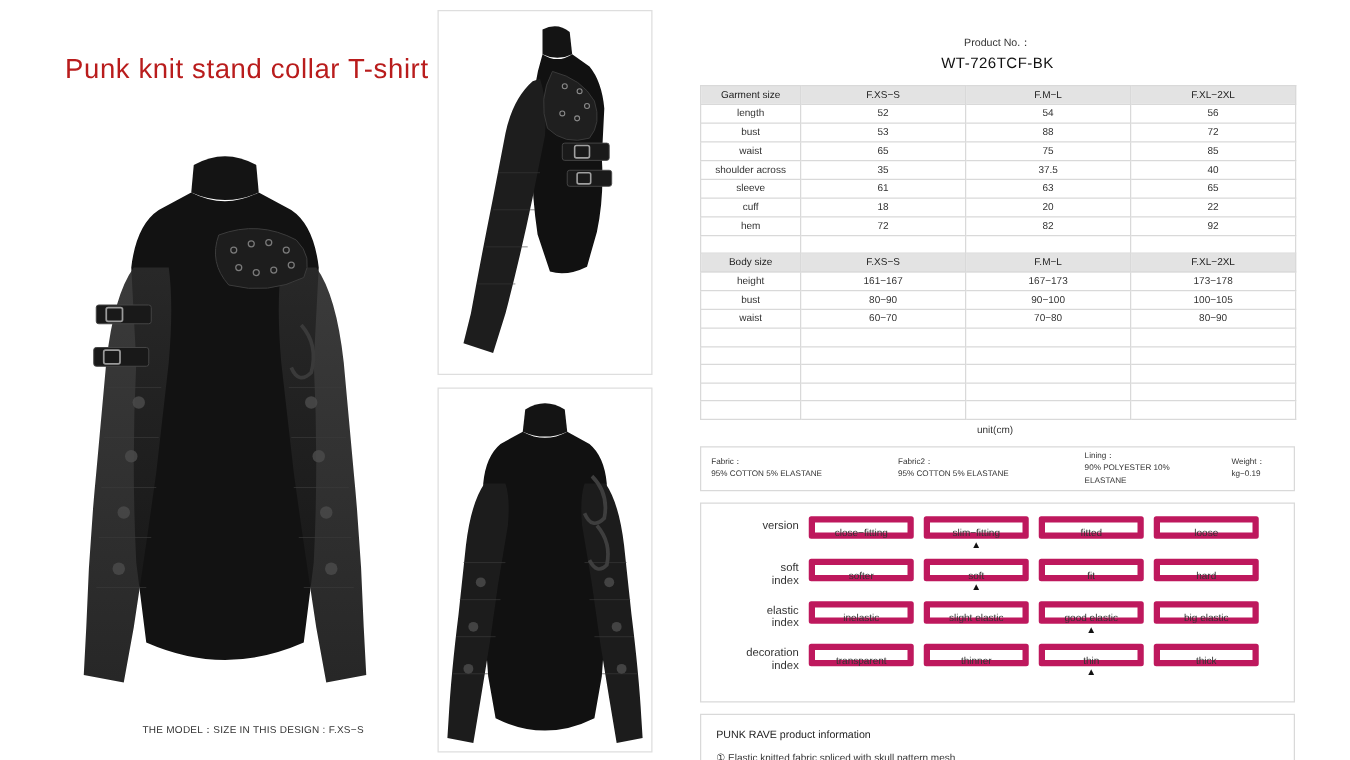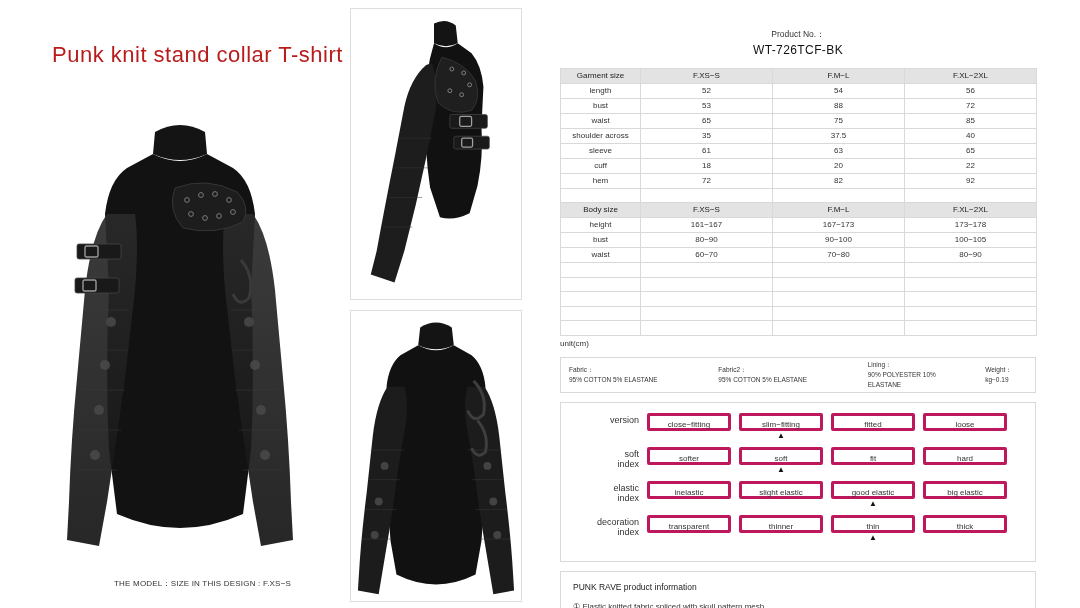--- a/index.html
+++ b/index.html
@@ -99,21 +99,21 @@
     line-height: 14px;
   }
   table.size tr.hdr td {
     background: #e3e3e3;
     color: #222;
   }
   table.size td.lbl { width: 80px; }
   table.size td.c1, table.size td.c2, table.size td.c3 { width: 132px; }
 
   .unit {
-    text-align: left;
+    text-align: center;
     font-size: 8px;
     color: #333;
     margin-top: 3px;
     padding-right: 4px;
   }
 
   .fabric-box {
     width: 476px;
     border: 1px solid #d9d9d9;
     margin-top: 9px;
@@ -156,21 +156,21 @@
   .attr-opts {
     display: flex;
     gap: 8px;
     flex: 1;
   }
   .opt-wrap {
     width: 84px;
     position: relative;
   }
   .opt {
-    border: 3px solid #be185d;
+    border: 5px solid #be185d;
     border-radius: 2px;
     height: 18px;
     line-height: 17px;
     text-align: center;
     font-size: 8px;
     color: #333;
     background: #fff;
   }
   .marker {
     position: absolute;

